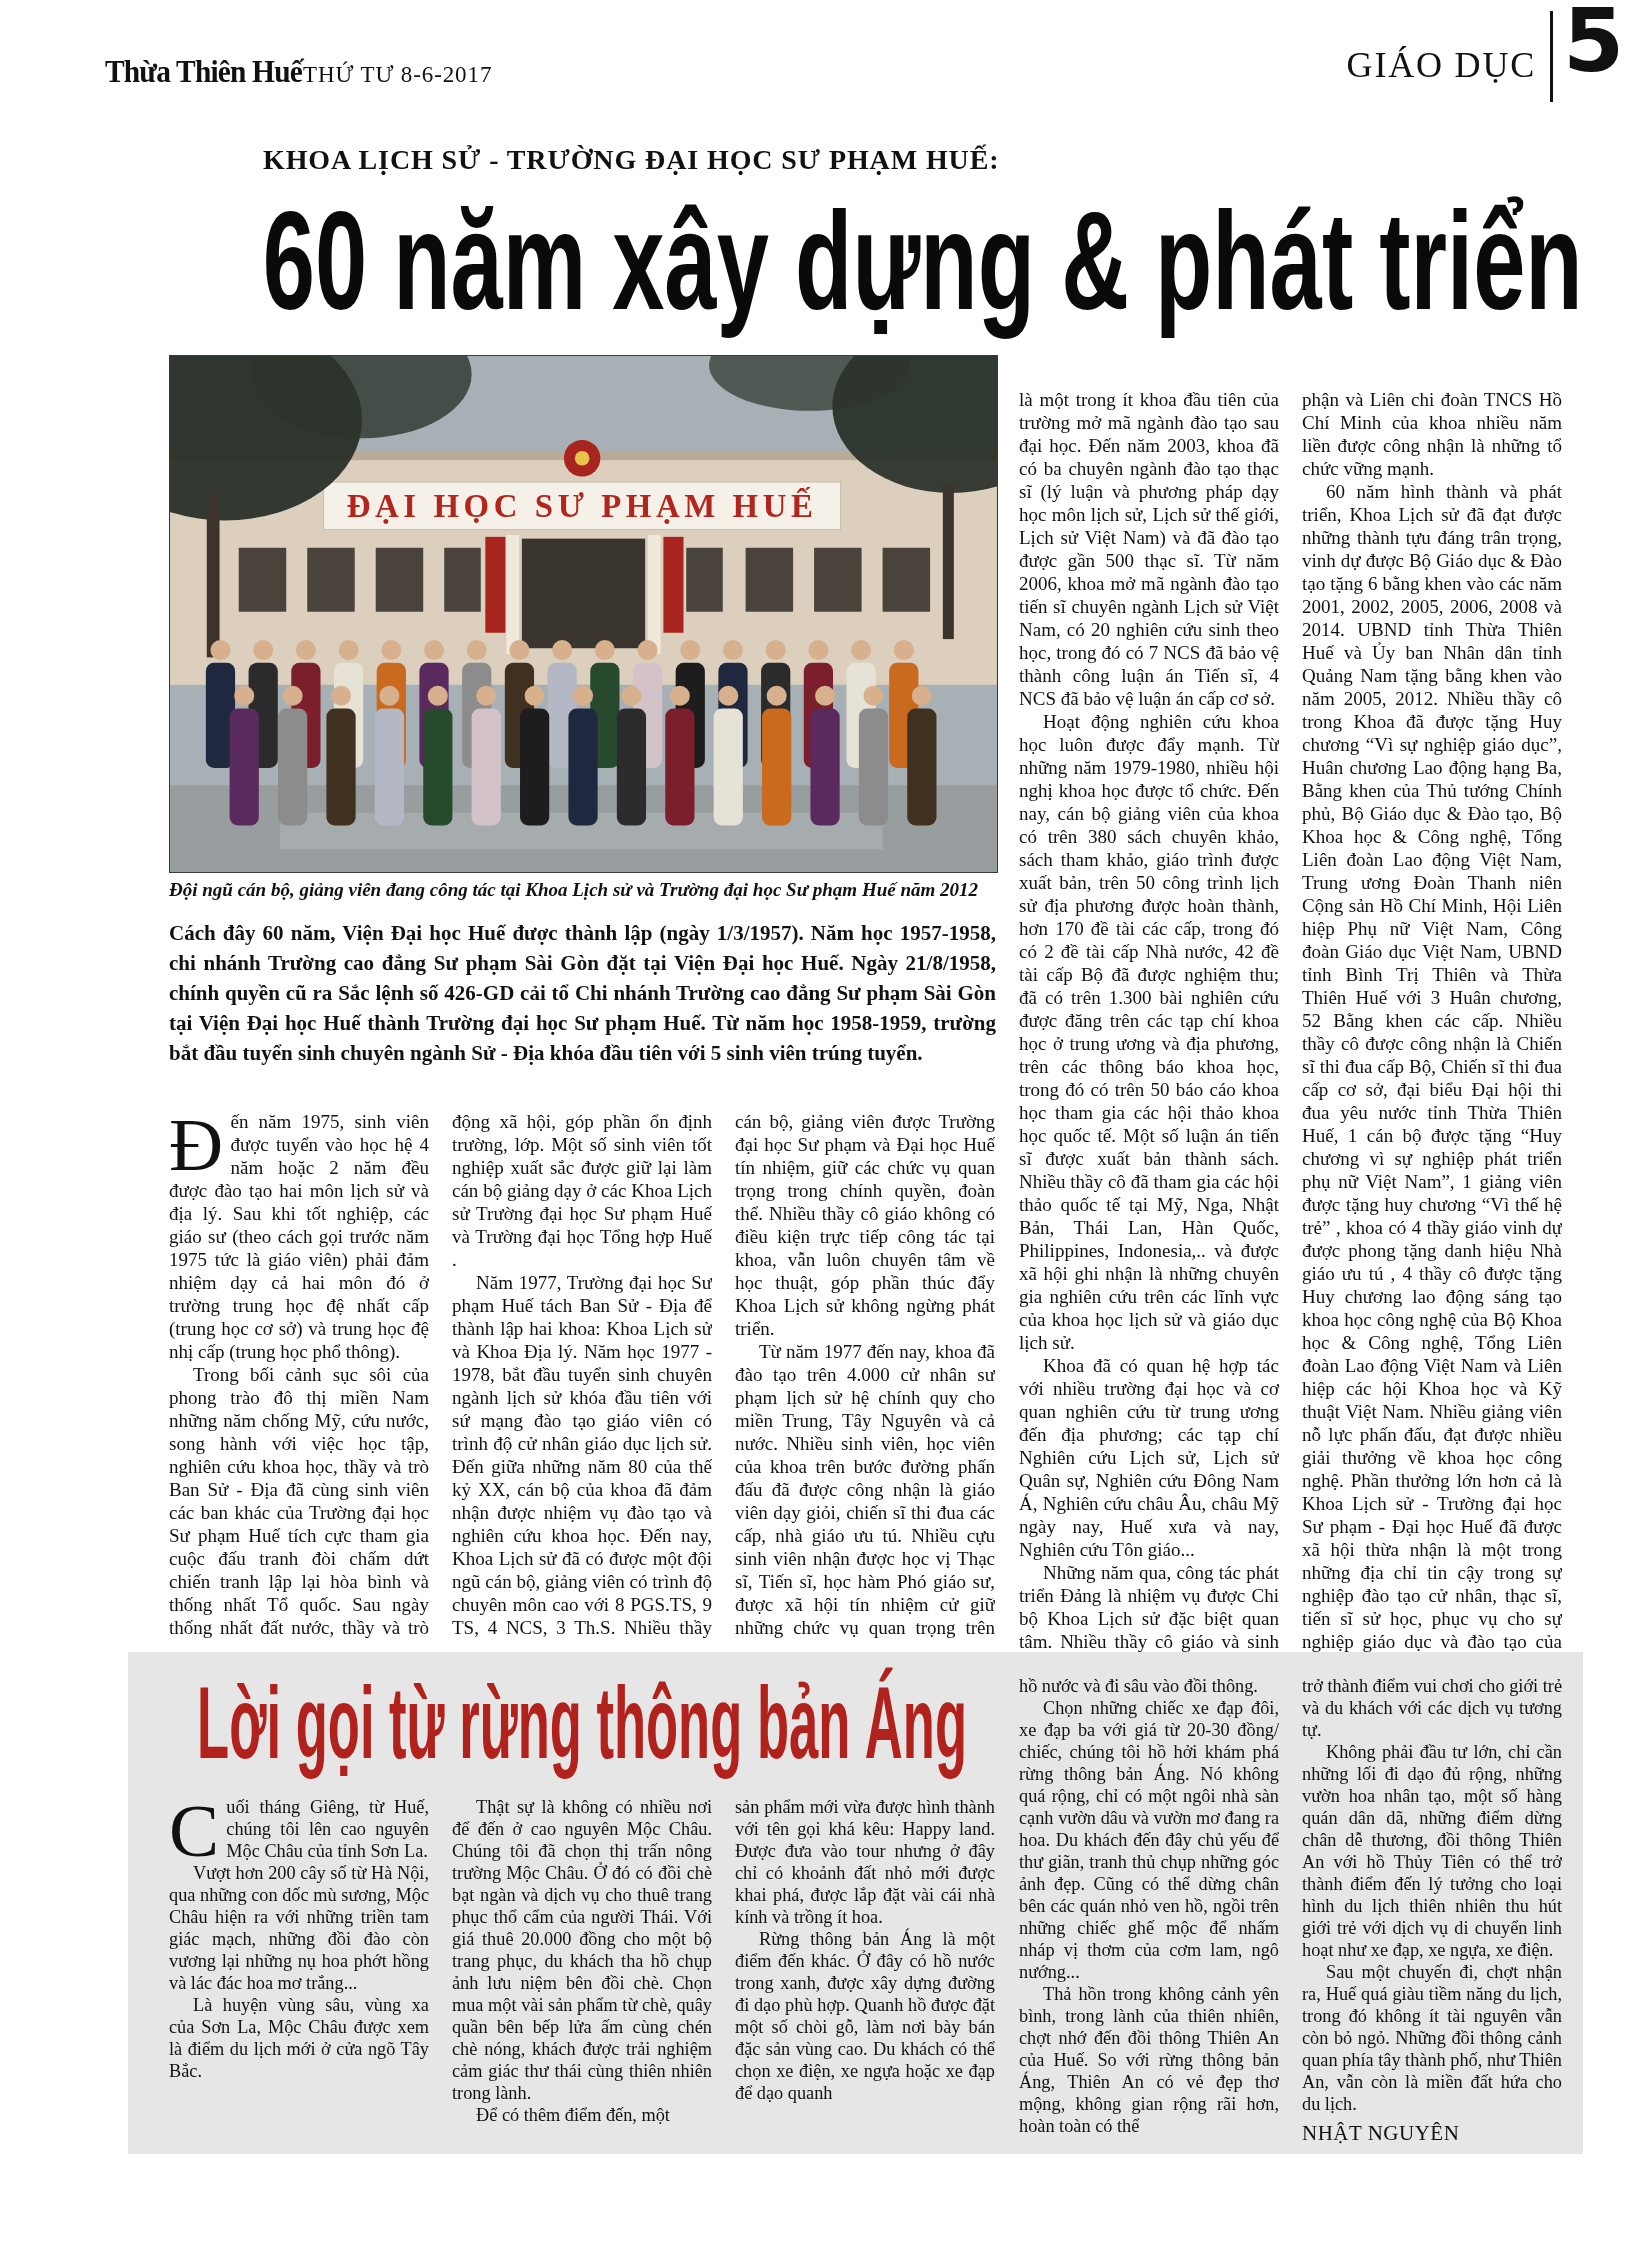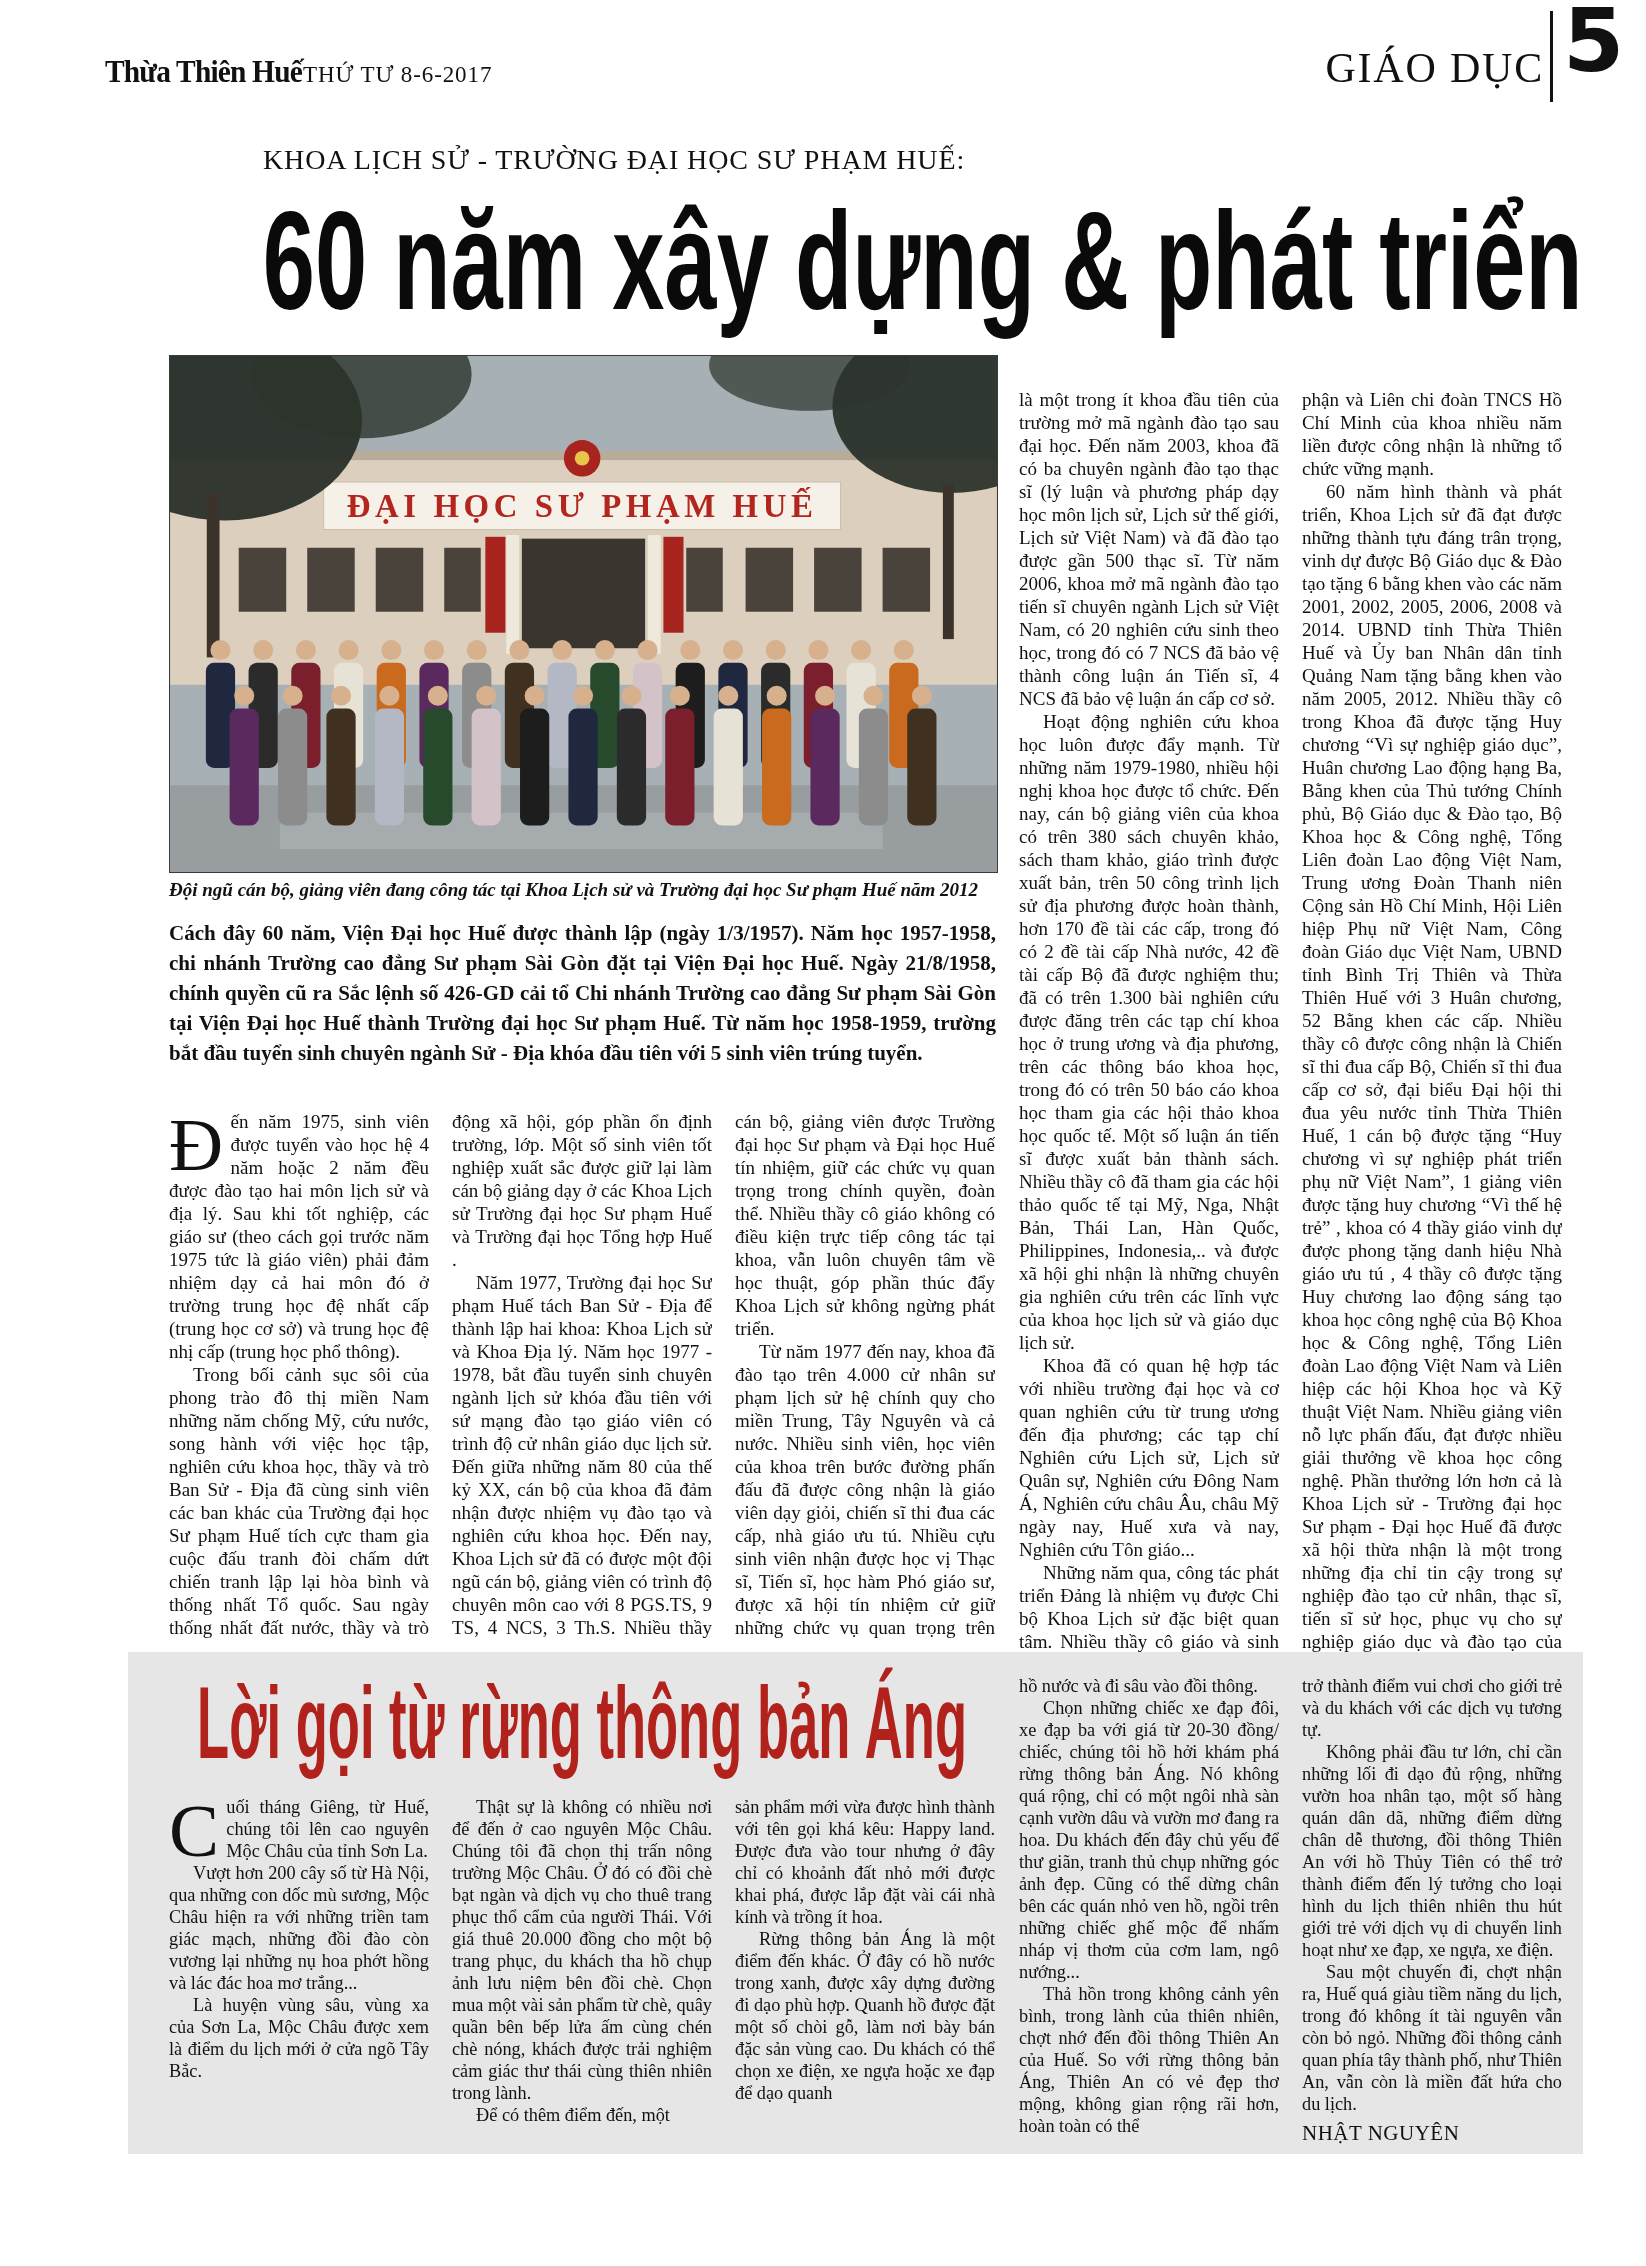--- a/index.html
+++ b/index.html
@@ -2,26 +2,26 @@
 <html style="font-size:14.6px"><head>
 <meta charset="utf-8">
 <style>
   html,body{margin:0;padding:0;background:#fff;}
   .page{position:relative;width:1647px;height:2267px;background:#ffffff;overflow:hidden;
         font-family:"Liberation Serif",serif;color:#111;margin-left:41px;}
   
   .masthead{position:absolute;left:64px;top:53px;font-weight:bold;font-size:32px;
             letter-spacing:-0.9px;transform:scaleX(.92);transform-origin:left;white-space:nowrap;}
   .dateline{position:absolute;left:262px;top:62px;font-size:23px;letter-spacing:0.9px;white-space:nowrap;}
-  .section-name{position:absolute;right:144px;top:44px;font-size:42px;letter-spacing:1.8px;white-space:nowrap;}
+  .section-name{position:absolute;right:152px;top:44px;font-size:36px;letter-spacing:1.8px;white-space:nowrap;}
   .page-rule{position:absolute;left:1509px;top:11px;width:2.7px;height:91px;background:#111;}
   .page-num{position:absolute;left:1522px;top:-11px;font-family:"DejaVu Sans",sans-serif;
             font-weight:bold;font-size:88px;}
   
-  .kicker{position:absolute;left:222px;top:144px;font-weight:normal;font-size:28px;letter-spacing:0.9px;white-space:nowrap;}
+  .kicker{position:absolute;left:222px;top:144px;font-weight:bold;font-size:28px;letter-spacing:0.9px;white-space:nowrap;}
   .headline-svg{position:absolute;left:217px;top:172px;overflow:visible;}
   .headline-svg text{font-family:"Liberation Sans",sans-serif;font-weight:bold;fill:#0a0a0a;}
   .photo{position:absolute;left:128px;top:355px;width:827px;height:516px;border:1.8px solid #3a3a3a;background:#a7b0b5;text-align:center;}
   .caption{position:absolute;left:128px;top:879px;width:827px;
            font-style:italic;font-weight:bold;font-size:19px;white-space:nowrap;}
   .lede{position:absolute;left:128px;top:918px;width:827px;height:181px;
         font-weight:bold;font-size:21px;line-height:30px;text-align:justify;overflow:hidden;}
   .col{position:absolute;width:260px;text-align:justify;font-size:19px;line-height:23px;overflow:hidden;}
   .col p{margin:0;text-indent:24px;}
   .col p.flush{text-indent:0;}

